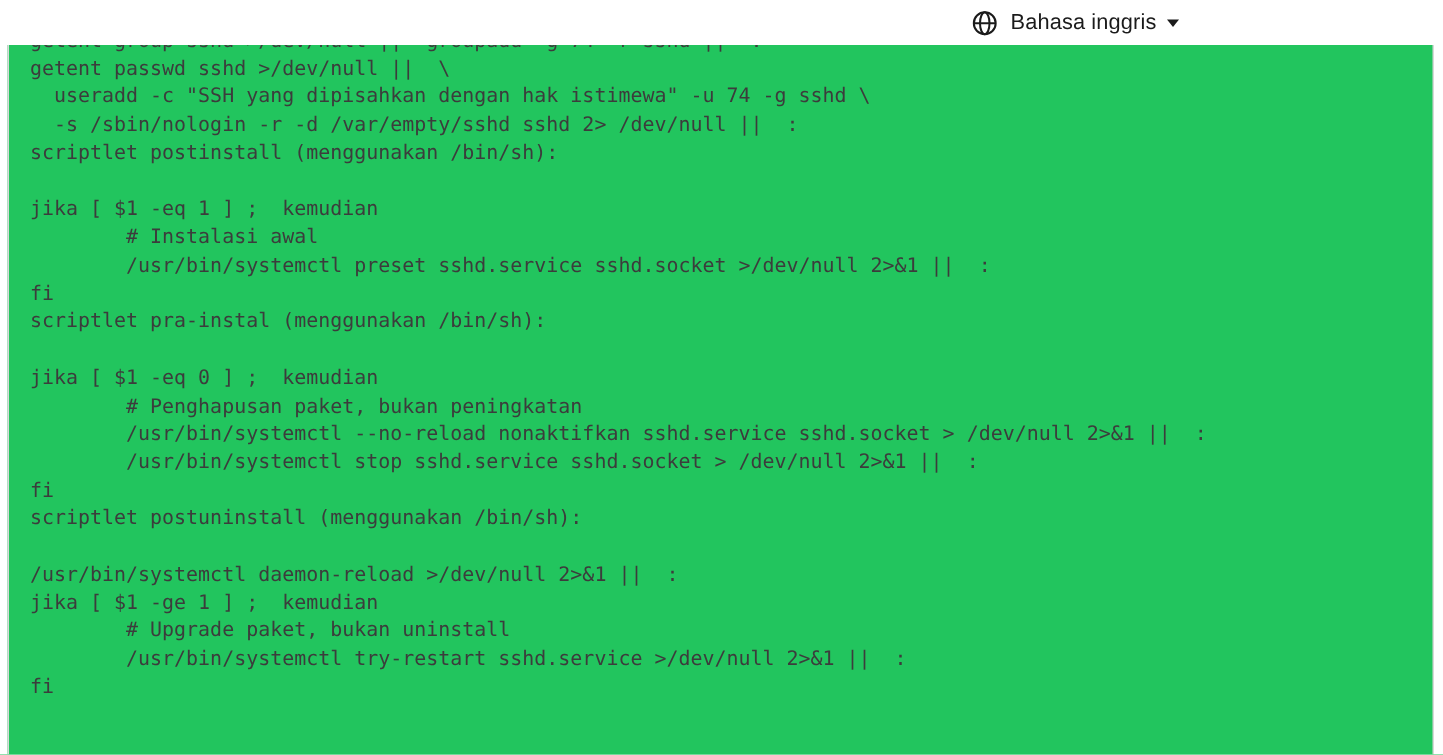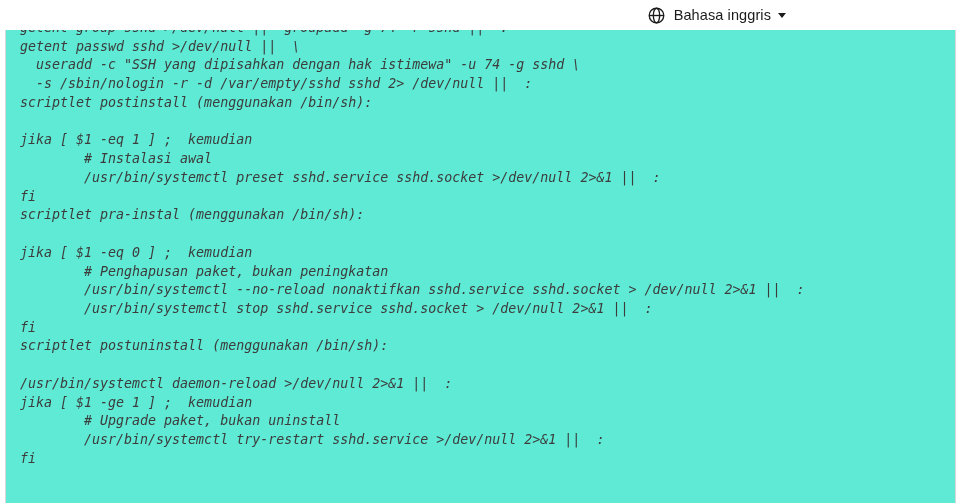--- a/index.html
+++ b/index.html
@@ -106,15 +106,15 @@
         <line x1="2.8" y1="12" x2="21.2" y2="12"></line>
       </svg>
     </span>
     <span class="nav-label">Bahasa inggris</span>
     <span class="caret"></span>
   </div>
 
 
 </div>
 
-<div id="content-panel" style="background: #5eead4; border-left-color: rgb(216, 216, 216); border-right-color: rgb(216, 216, 216); font-style: italic;">
+<div id="content-panel" style="background: #22c55e; border-left-color: rgb(216, 216, 216); border-right-color: rgb(216, 216, 216);">
   <pre id="scriptlet-output" style="color: rgb(60, 60, 60);"><div class="code-line">getent group sshd &gt;/dev/null ||  groupadd -g 74 -r sshd ||  :</div><div class="code-line">getent passwd sshd &gt;/dev/null ||  \</div><div class="code-line">  useradd -c "SSH yang dipisahkan dengan hak istimewa" -u 74 -g sshd \</div><div class="code-line">  -s /sbin/nologin -r -d /var/empty/sshd sshd 2&gt; /dev/null ||  :</div><div class="code-line">scriptlet postinstall (menggunakan /bin/sh):</div><div class="code-line">&nbsp;</div><div class="code-line">jika [ $1 -eq 1 ] ;  kemudian</div><div class="code-line">        # Instalasi awal</div><div class="code-line">        /usr/bin/systemctl preset sshd.service sshd.socket &gt;/dev/null 2&gt;&amp;1 ||  :</div><div class="code-line">fi</div><div class="code-line">scriptlet pra-instal (menggunakan /bin/sh):</div><div class="code-line">&nbsp;</div><div class="code-line">jika [ $1 -eq 0 ] ;  kemudian</div><div class="code-line">        # Penghapusan paket, bukan peningkatan</div><div class="code-line">        /usr/bin/systemctl --no-reload nonaktifkan sshd.service sshd.socket &gt; /dev/null 2&gt;&amp;1 ||  :</div><div class="code-line">        /usr/bin/systemctl stop sshd.service sshd.socket &gt; /dev/null 2&gt;&amp;1 ||  :</div><div class="code-line">fi</div><div class="code-line">scriptlet postuninstall (menggunakan /bin/sh):</div><div class="code-line">&nbsp;</div><div class="code-line">/usr/bin/systemctl daemon-reload &gt;/dev/null 2&gt;&amp;1 ||  :</div><div class="code-line">jika [ $1 -ge 1 ] ;  kemudian</div><div class="code-line">        # Upgrade paket, bukan uninstall</div><div class="code-line">        /usr/bin/systemctl try-restart sshd.service &gt;/dev/null 2&gt;&amp;1 ||  :</div><div class="code-line">fi</div></pre>
 </div>
 
 </body></html>

